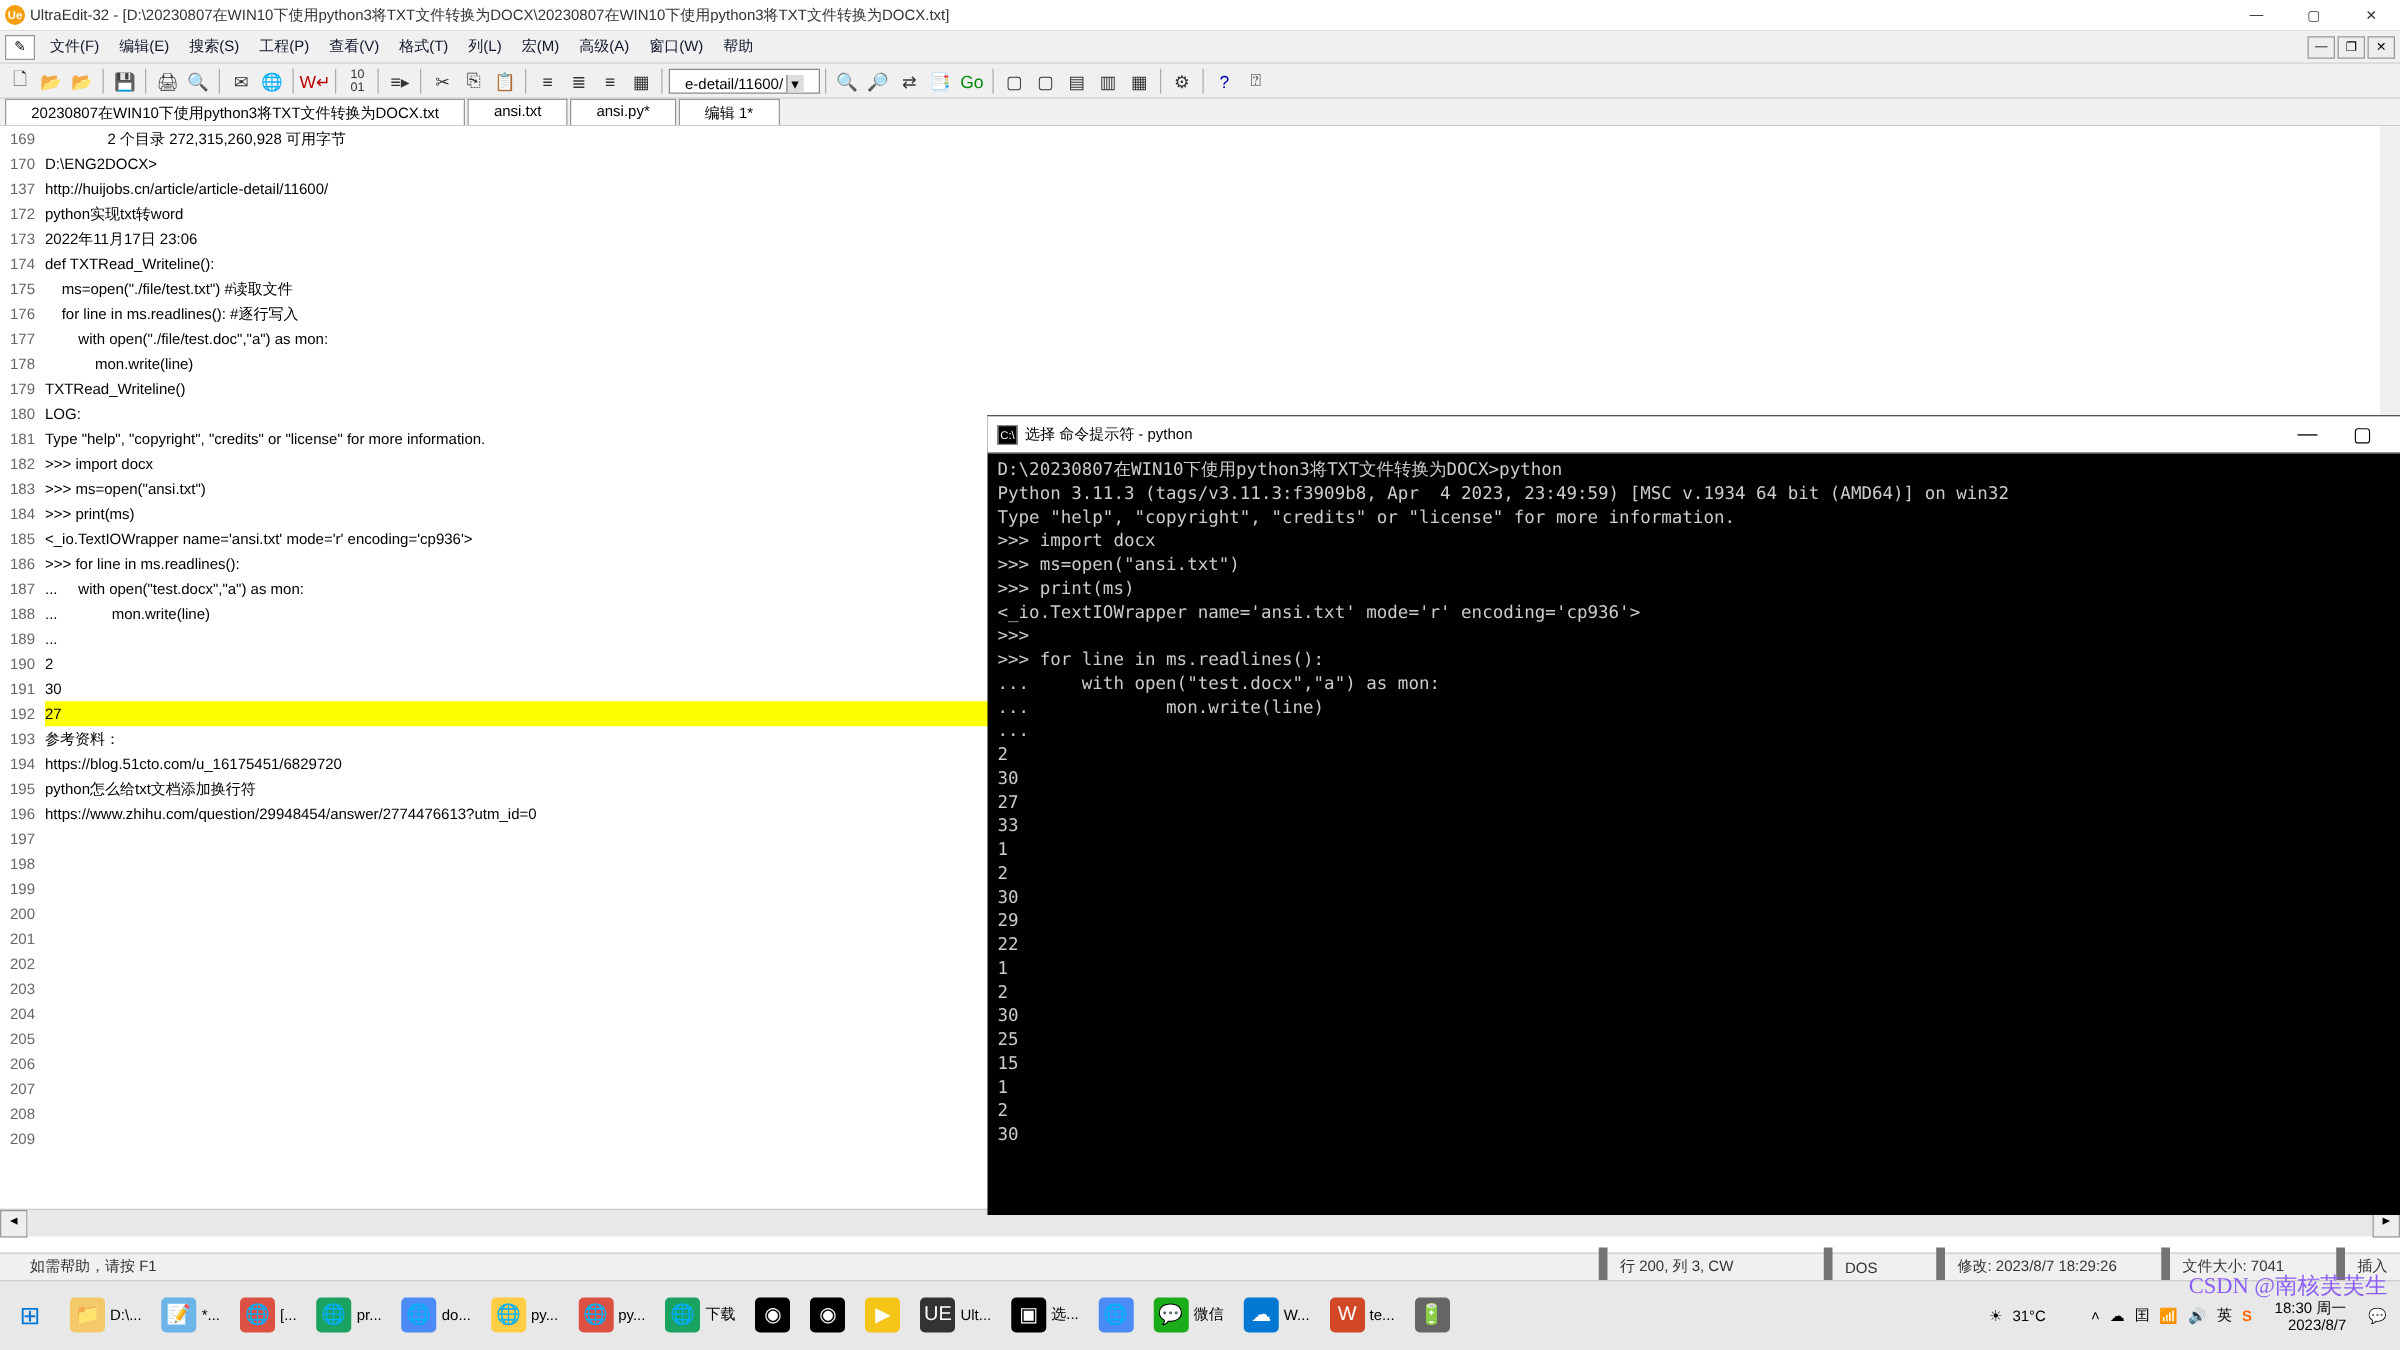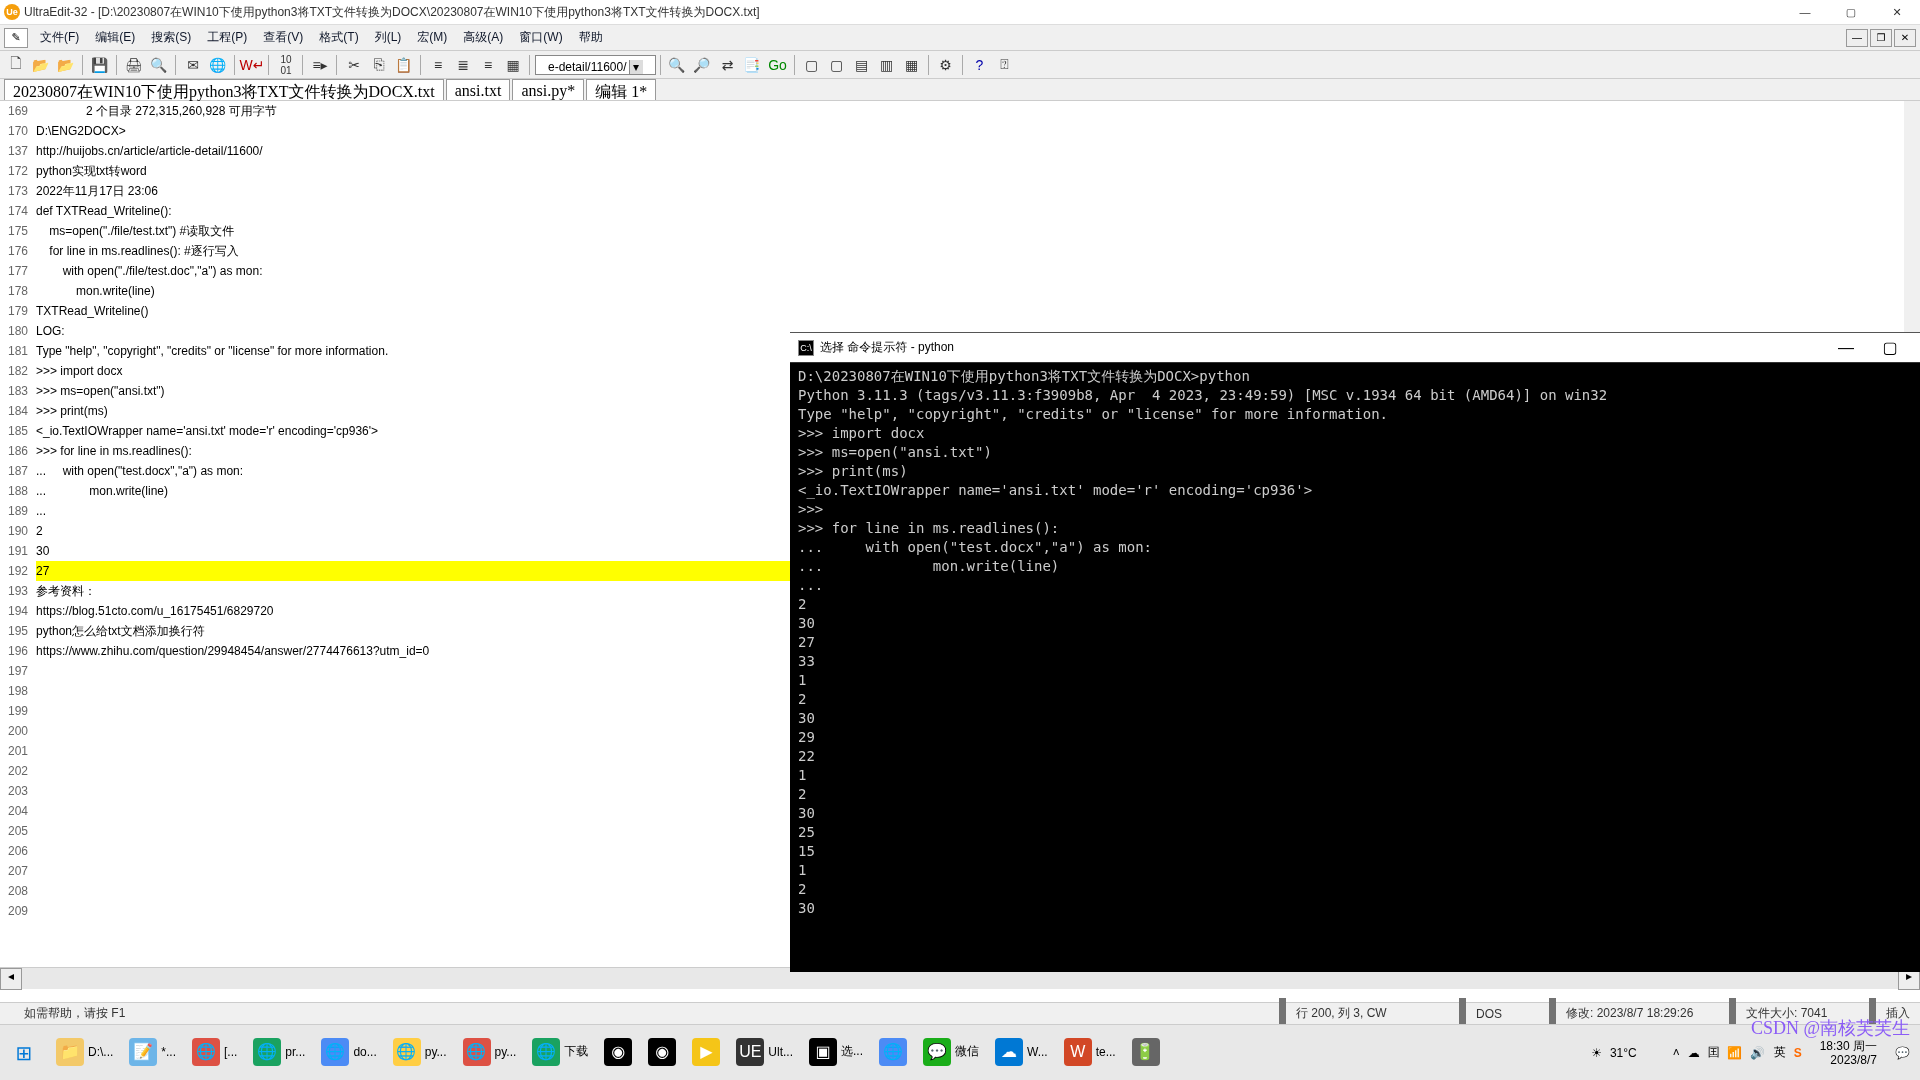--- a/index.html
+++ b/index.html
@@ -12,21 +12,21 @@
 .menubar .logo2{width:24px;height:20px;background:#fff;border:1px solid #999;margin-right:4px;display:flex;align-items:center;justify-content:center;font-size:11px}
 .menubar .menu-item{padding:2px 8px;color:#0f172a}
 .menubar .spacer{flex:1}
 .menubar .winbtn2{width:22px;height:18px;border:1px solid #999;margin-left:2px;background:#eee;display:flex;align-items:center;justify-content:center;font-size:10px}
 .toolbar{height:28px;background:#f0f0f0;display:flex;align-items:center;padding:0 4px;border-bottom:1px solid #ccc;gap:1px}
 .toolbar .tb-btn{width:24px;height:24px;display:flex;align-items:center;justify-content:center;font-size:14px;color:#333}
 .toolbar .tb-sep{width:2px;height:20px;border-left:1px solid #aaa;margin:0 3px}
 .toolbar .tb-combo{height:20px;border:1px solid #888;background:#fff;font-size:11px;padding:0 12px;display:flex;align-items:flex-end}
 .toolbar .tb-combo .dd{margin-left:2px;width:14px;text-align:center;background:#ddd;border-left:1px solid #888}
 .tabbar{height:22px;background:#f0f0f0;display:flex;padding:0 4px;border-bottom:1px solid #ccc}
-.tabbar .tab{padding:2px 8px;border:1px solid #999;border-bottom:none;background:#fff;margin-right:2px;font-family:Liberation Serif, serif;font-size:16px;color:#000}
+.tabbar .tab{padding:2px 20px;border:1px solid #999;border-bottom:none;background:#fff;margin-right:2px;font-family:Liberation Sans, sans-serif;font-size:12px;color:#000}
 .editor-area{position:relative;height:888px;background:#fff}
 .editor{position:absolute;left:0;top:0;right:0;bottom:22px;overflow:hidden;font-family:Consolas,"Courier New",monospace;font-size:13px;line-height:20px}
 .gutter{position:absolute;left:0;top:0;width:32px;color:#666;text-align:right;padding-right:4px;background:#fff}
 .code{position:absolute;left:36px;top:0;right:0;white-space:pre;color:#000}
 .code .hl{background:#ffff00;display:inline-block;width:100%}
 .hscroll{position:absolute;left:0;right:0;bottom:0;height:22px;background:#f0f0f0;border-top:1px solid #ccc;display:flex}
 .hscroll .sbtn{width:22px;height:22px;border:1px solid #999;background:#eee;text-align:center}
 .hscroll .track{flex:1;background:#e8e8e8}
 .editor-area .vscroll{position:absolute;right:0;top:0;width:16px;height:calc(100% - 22px);background:#f0f0f0}
 .console{position:absolute;left:790px;top:332px;width:1130px;height:640px;background:#000;border-top:1px solid #555;z-index:5}

